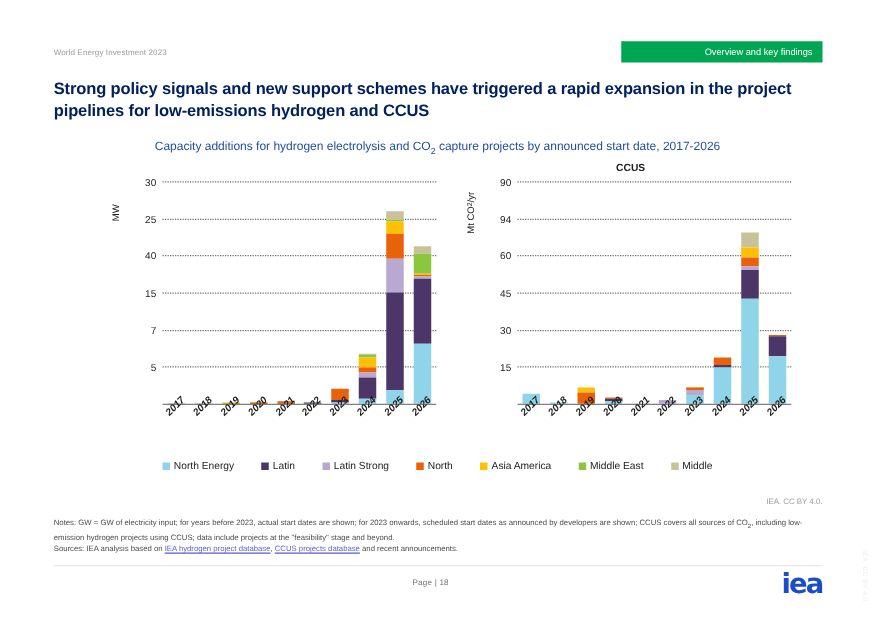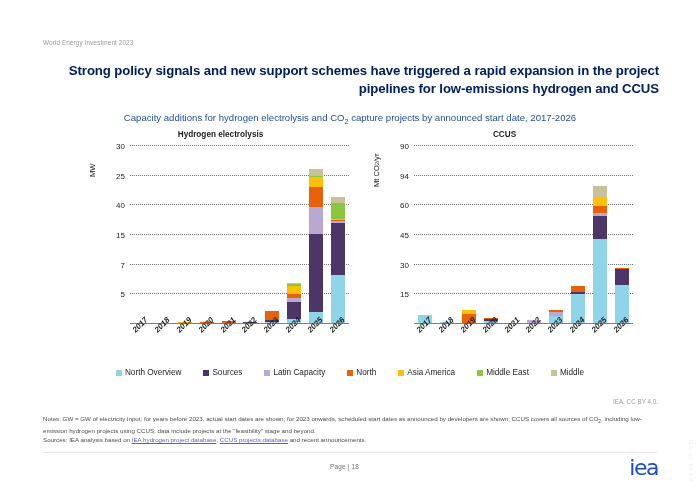--- a/index.html
+++ b/index.html
@@ -22,21 +22,21 @@
     position:absolute;right:42px;top:33px;
     width:161px;height:17px;
     background:#00a651;
     color:#ffffff;font-size:7.4px;
     display:flex;align-items:center;justify-content:flex-end;
     padding-right:8px;box-sizing:border-box;
   }
   .title{
     position:absolute;left:43px;top:62px;width:616px;
     font-size:13.2px;font-weight:bold;line-height:1.35;
-    color:#002060;letter-spacing:-.1px;text-align:right;
+    color:#002060;letter-spacing:-.1px;
   }
 
   
   .chart-title{
     position:absolute;left:0;top:112px;width:700px;
     text-align:center;font-size:9.6px;color:#1f4e9c;
   }
   .chart-title sub{font-size:7px;}
 
   .panel{position:absolute;top:130px;height:205px;}
@@ -115,45 +115,47 @@
   .lnk{color:#5b5bd6;text-decoration:underline;}
   .footrule{
     position:absolute;left:43px;top:452px;width:614px;height:1px;background:#e6e6e6;
   }
   .pagenum{
     position:absolute;left:330px;top:463px;
     font-size:6.4px;color:#6f6f6f;letter-spacing:.2px;
   }
   .iea-logo{
     position:absolute;right:42px;top:455px;
-    font-size:22px;font-weight:normal;color:#1b4ec6;
+    font-size:22px;font-weight:bold;color:#1b4ec6;
     letter-spacing:-1.5px;font-family:"DejaVu Sans",sans-serif;text-align:center;
   }
   .side-cc{
     position:absolute;right:6px;top:440px;
     writing-mode:vertical-rl;
     font-size:5.2px;color:#ededed;letter-spacing:.4px;
   }
 </style>
 </head>
 <body>
 
 <div class="slide">
 
   <div class="hdr-report">World Energy Investment 2023</div>
 
+  <div class="hdr-badge">
+    <span>Overview and key findings</span>
+  </div>
 
   <div class="title">Strong policy signals and new support schemes have triggered a rapid expansion in the project pipelines for low-emissions hydrogen and CCUS</div>
 
   <div class="chart-title">
     <span>Capacity additions for hydrogen electrolysis and CO</span><sub>2</sub><span> capture projects by announced start date, 2017-2026</span>
   </div>
 
   <div class="panel" id="panel-h">
-    <div class="panel-title">Hydrogen electrolysis</div>
     <div class="axis-unit">MW</div>
     <div class="plot">
       <div class="gridlayer">
           <div class="grid-line" style="bottom: 16.6667%;">
             <span class="ytick">5</span>
           </div>
           <div class="grid-line" style="bottom: 33.3333%;">
             <span class="ytick">7</span>
           </div>
           <div class="grid-line" style="bottom: 50%;">
@@ -404,29 +406,29 @@
         </div>
         <div class="xl">
           <span>2026</span>
         </div>
       </div>
   </div>
 
   <div class="legend">
       <div class="leg-item">
         <span class="leg-sw" style="background: rgb(143, 212, 232);"></span>
-        <span class="leg-lb">North Overview</span>
+        <span class="leg-lb">North Energy</span>
       </div>
       <div class="leg-item">
         <span class="leg-sw" style="background: rgb(76, 54, 104);"></span>
-        <span class="leg-lb">Sources</span>
+        <span class="leg-lb">Latin</span>
       </div>
       <div class="leg-item">
         <span class="leg-sw" style="background: rgb(185, 168, 208);"></span>
-        <span class="leg-lb">Latin Capacity</span>
+        <span class="leg-lb">Latin Strong</span>
       </div>
       <div class="leg-item">
         <span class="leg-sw" style="background: rgb(232, 98, 12);"></span>
         <span class="leg-lb">North</span>
       </div>
       <div class="leg-item">
         <span class="leg-sw" style="background: rgb(253, 192, 4);"></span>
         <span class="leg-lb">Asia America</span>
       </div>
       <div class="leg-item">

